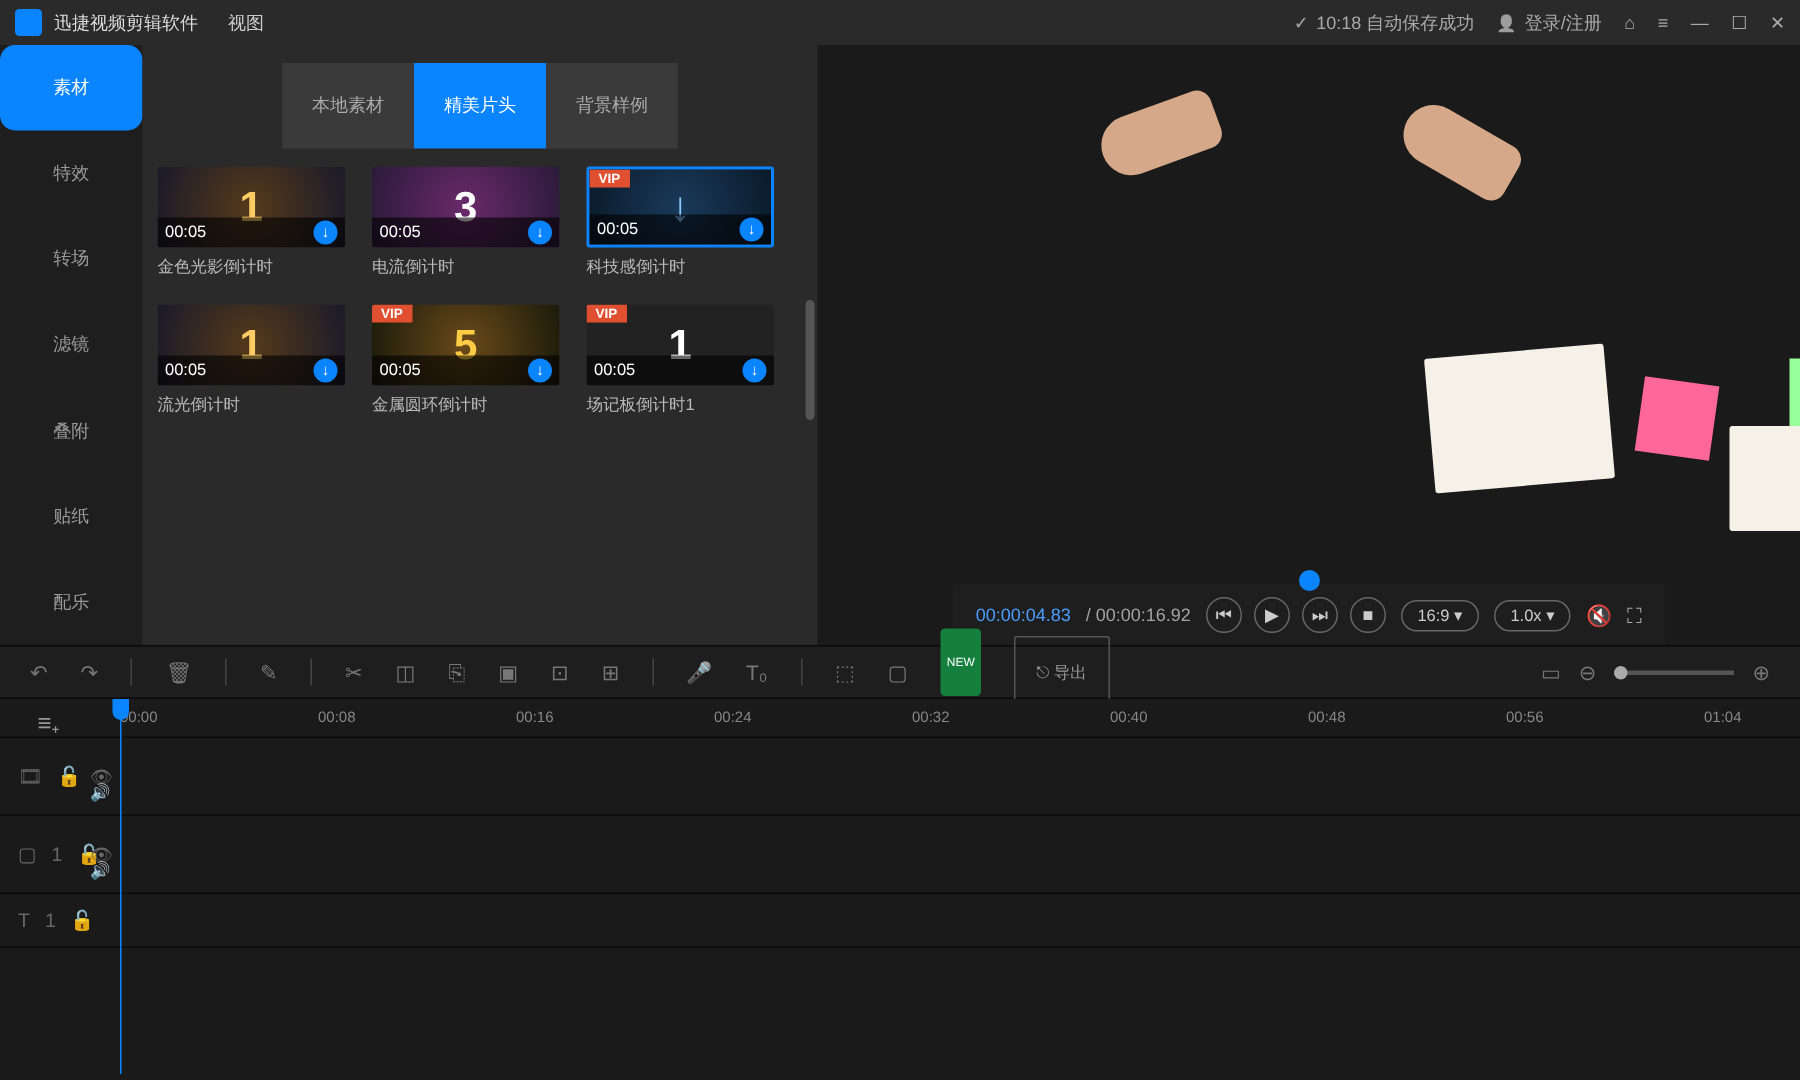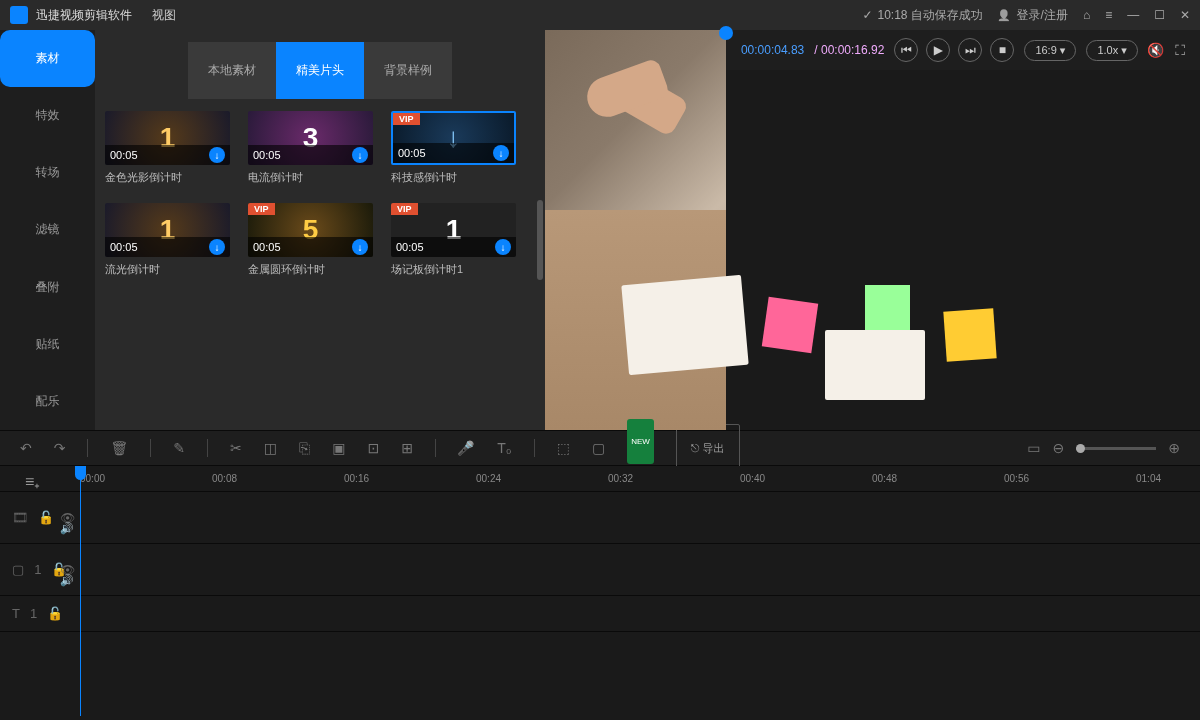--- a/index.html
+++ b/index.html
@@ -48,40 +48,40 @@
 .thumb-img.t5 { background: radial-gradient(circle, #6a4a1a, #1a1a0a); color: #ffcc44; }
 .thumb-img.t6 { background: #222; color: #fff; }
 .vip-badge { position: absolute; top: 0; left: 0; background: #e05030; color: #fff; font-size: 9px; padding: 1px 6px; font-weight: bold; }
 .thumb-bottom { position: absolute; bottom: 0; left: 0; right: 0; background: rgba(0,0,0,0.6); display: flex; justify-content: space-between; align-items: center; padding: 2px 5px; }
 .thumb-dur { color: #fff; font-size: 11px; }
 .dl-btn { width: 16px; height: 16px; background: #0a84ff; border-radius: 50%; display: flex; align-items: center; justify-content: center; color: #fff; font-size: 10px; }
 .thumb-title { color: #bbb; margin-top: 5px; font-size: 11px; }
 .panel-scroll { position: absolute; right: 2px; top: 170px; width: 6px; height: 80px; background: #555; border-radius: 3px; }
 
 
-.preview { flex: 1; display: flex; flex-direction: row; }
+.preview { flex: 1; display: flex; flex-direction: column; align-items: center; }
 .preview-img { flex: 1; background: linear-gradient(135deg, #7a6a5a 0%, #8a7a6a 30%, #cabaa8 60%, #9a8a7a 100%); position: relative; }
 .preview-scene { position: absolute; inset: 0; }
 .desk { position: absolute; bottom: 0; left: 0; right: 0; height: 55%; background: linear-gradient(180deg, #b89878 0%, #a88868 100%); }
 .paper { position: absolute; background: #f5f0e8; border-radius: 2px; }
 .paper1 { width: 120px; height: 90px; bottom: 60px; left: 80px; transform: rotate(-5deg); }
 .paper2 { width: 100px; height: 70px; bottom: 30px; left: 280px; }
 .sticky { position: absolute; width: 50px; height: 50px; }
 .sticky1 { background: #ff6699; bottom: 80px; left: 220px; transform: rotate(8deg); }
 .sticky2 { background: #ffcc33; bottom: 70px; left: 400px; transform: rotate(-4deg); }
 .sticky3 { background: #99ff99; bottom: 100px; left: 320px; width: 45px; height: 45px; }
 .hand { position: absolute; width: 80px; height: 40px; background: #d4a888; border-radius: 40px 20px 20px 40px; }
 .hand1 { top: 50px; left: 60px; transform: rotate(30deg); }
 .hand2 { top: 40px; right: 60px; transform: rotate(-20deg); }
 .progress { height: 6px; background: #333; position: relative; }
 .prog-fill { position: absolute; left: 0; top: 0; bottom: 0; width: 29%; background: #0a84ff; }
 .prog-handle { position: absolute; left: 29%; top: -4px; width: 14px; height: 14px; background: #0a84ff; border-radius: 50%; transform: translateX(-50%); }
 .preview-controls { height: 40px; background: #1e1e1e; display: flex; align-items: center; padding: 0 15px; gap: 10px; }
 .timecode { color: #4a9eff; }
-.timecode-total { color: #f0abfc; }
+.timecode-total { color: #a3a3a3; }
 .pc-center { margin-left: auto; display: flex; gap: 8px; }
 .pc-btn { width: 24px; height: 24px; border: 1px solid #666; border-radius: 50%; display: flex; align-items: center; justify-content: center; color: #ccc; cursor: pointer; }
 .pc-right { margin-left: auto; display: flex; align-items: center; gap: 10px; }
 .pc-pill { border: 1px solid #666; border-radius: 12px; padding: 3px 10px; color: #ccc; cursor: pointer; font-size: 11px; }
 .pc-icon { color: #aaa; cursor: pointer; font-size: 14px; }
 
 
 .toolbar { height: 36px; background: #1e1e1e; border-top: 1px solid #0a0a0a; border-bottom: 1px solid #0a0a0a; display: flex; align-items: center; padding: 0 20px; gap: 22px; }
 .tool-btn { color: #777; cursor: pointer; font-size: 14px; }
 .tool-sep { width: 1px; height: 18px; background: #444; }

